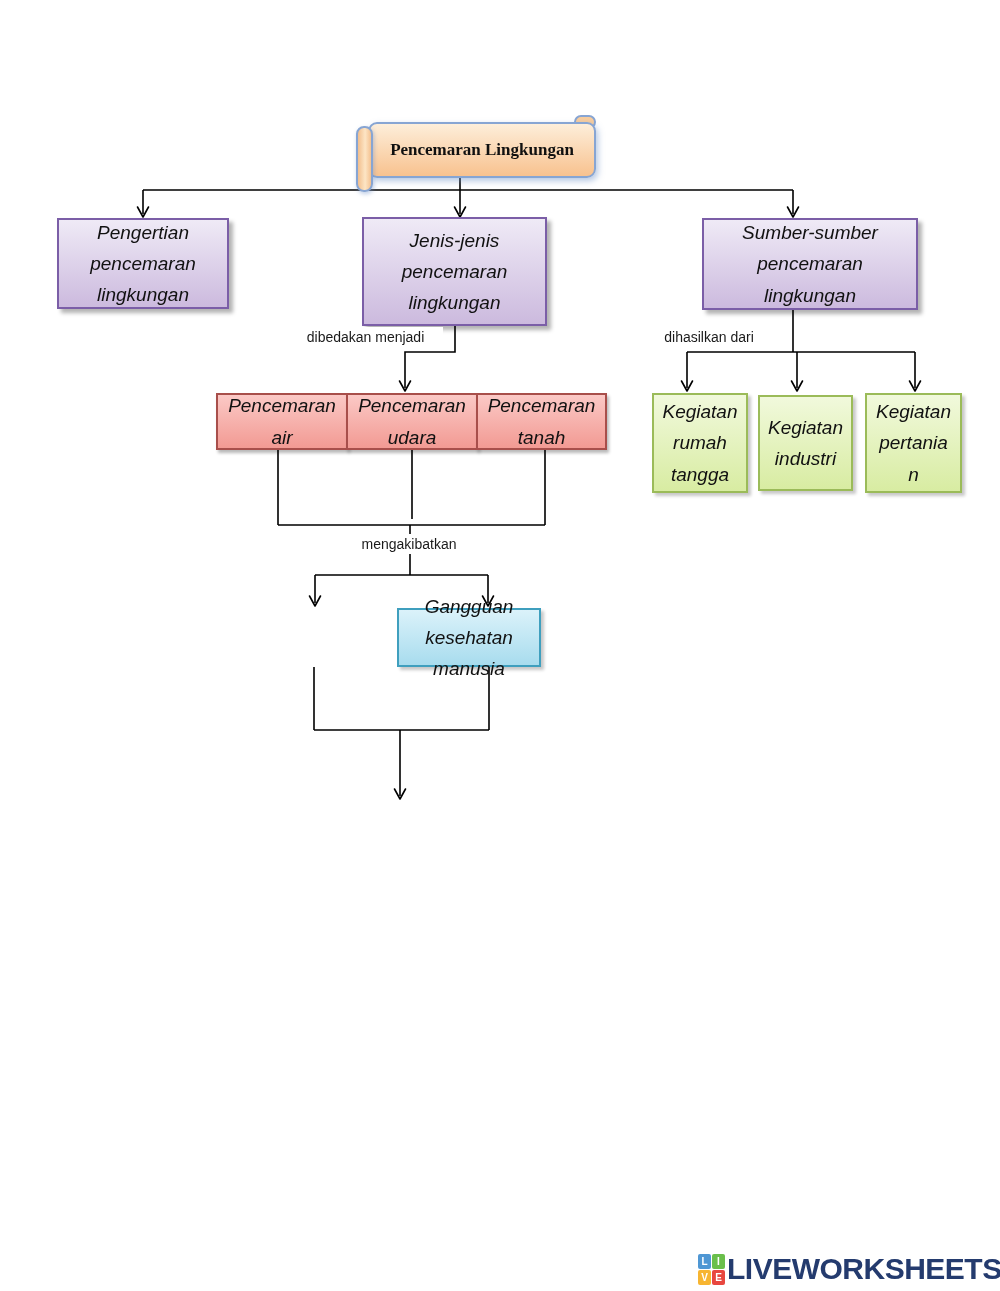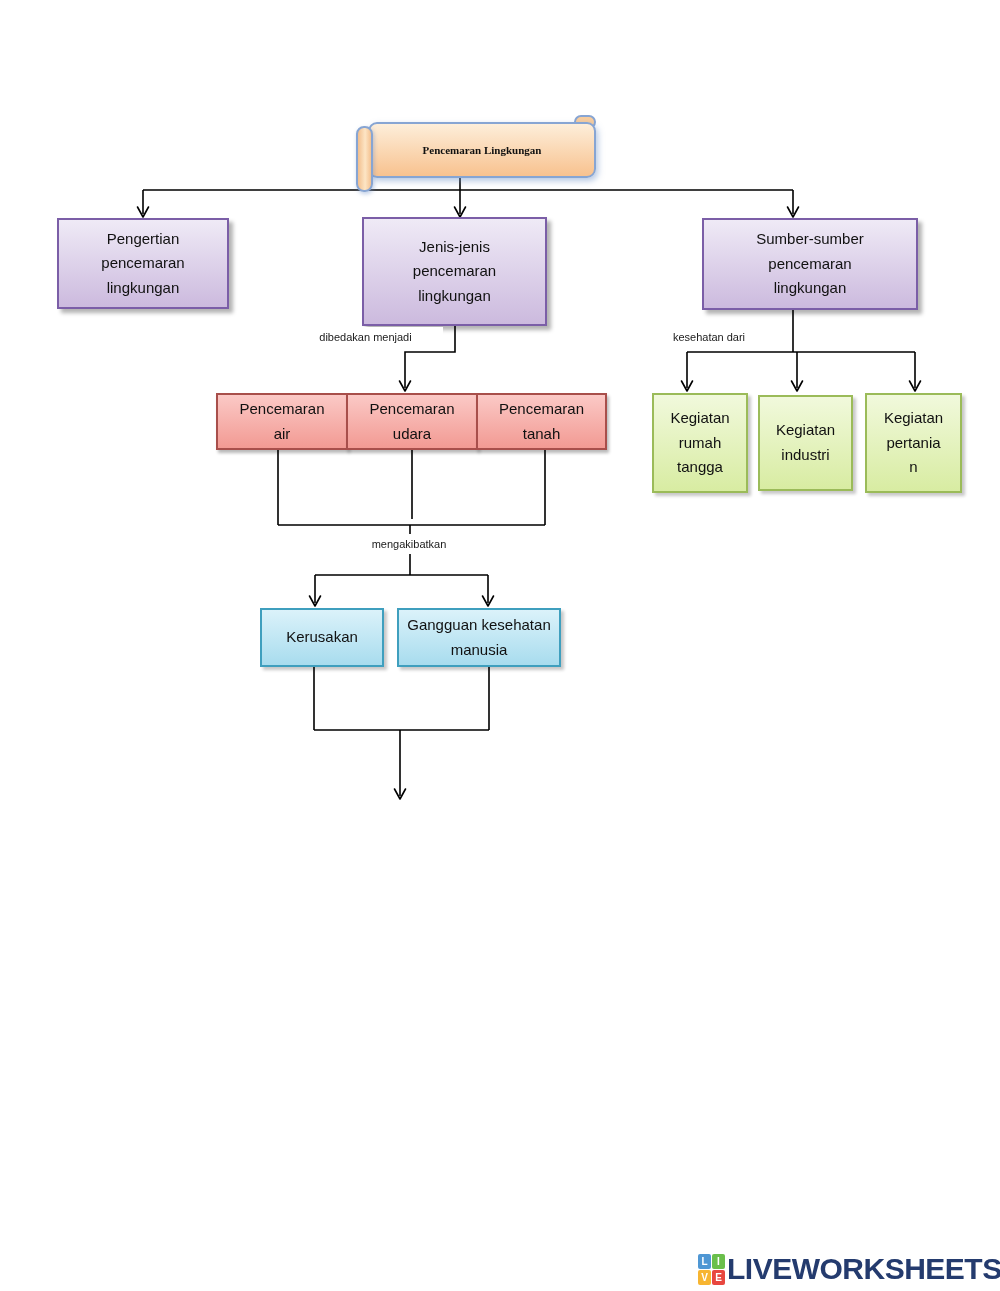--- a/index.html
+++ b/index.html
@@ -19,23 +19,24 @@
     width: 1000px; height: 1291px;
     z-index: 1;
   }
   .node {
     position: absolute;
     z-index: 2;
     display: flex;
     align-items: center;
     justify-content: center;
     text-align: center;
-    font-size: 15px;
+    font-size: 19px;
     line-height: 1.64;
     white-space: pre-line;
+    font-style: italic;
   }
   .node-purple {
     background: linear-gradient(#efeaf6, #ccbade);
     border: 2px solid #7b5ea7;
     box-shadow: 4px 4px 4px rgba(0,0,0,0.30);
   }
   .node-red {
     background: linear-gradient(#fbc9c6, #f29a93);
     border: 2px solid #a84f4b;
     box-shadow: 2px 3px 3px rgba(0,0,0,0.28);
@@ -51,21 +52,21 @@
     box-shadow: 3px 3px 3px rgba(0,0,0,0.22);
   }
   .node-gray {
     background: linear-gradient(#f6f6f6, #c7c7c7);
     border: 2px solid #1a1a1a;
     box-shadow: 3px 4px 4px rgba(0,0,0,0.45);
   }
   .edge-label {
     position: absolute;
     z-index: 3;
-    font-size: 11px;
+    font-size: 14px;
     color: #1a1a1a;
     background: #ffffff;
     text-align: center;
     line-height: 20px;
   }
   
   .scroll-curl-top {
     position: absolute;
     left: 574px; top: 115px;
     width: 22px; height: 14px;
@@ -81,21 +82,21 @@
     background: linear-gradient(#fdeeda, #f8c28f);
     border: 2px solid #87a5d3;
     border-radius: 9px;
     box-shadow: 2px 3px 6px rgba(110,145,200,0.5);
     display: flex;
     align-items: center;
     justify-content: center;
     z-index: 3;
     font-family: "Liberation Serif", serif;
     font-weight: bold;
-    font-size: 11px;
+    font-size: 17px;
     color: #101010;
   }
   .scroll-curl-left {
     position: absolute;
     left: 356px; top: 126px;
     width: 17px; height: 66px;
     background: linear-gradient(90deg, #f2bf8e, #fde5c5 55%, #f4c190);
     border: 2px solid #87a5d3;
     border-radius: 8px;
     box-shadow: 1px 2px 4px rgba(110,145,200,0.45);
@@ -183,21 +184,21 @@
 pencemaran
 lingkungan</span>
   </div>
   <div class="node node-purple" style="left:702px; top:218px; width:216px; height:92px;">
     <span>Sumber-sumber
 pencemaran
 lingkungan</span>
   </div>
 
   <div class="edge-label" style="left:288px; top:327px; width:155px;">dibedakan menjadi</div>
-  <div class="edge-label" style="left:647px; top:327px; width:124px;">kesehatan dari</div>
+  <div class="edge-label" style="left:647px; top:327px; width:124px;">dihasilkan dari</div>
   <div class="edge-label" style="left:349px; top:534px; width:120px;">mengakibatkan</div>
 
   <div class="node node-red" style="left:216px; top:393px; width:132px; height:57px;">
     <span>Pencemaran
 air</span>
   </div>
   <div class="node node-red" style="left:346px; top:393px; width:132px; height:57px;">
     <span>Pencemaran
 udara</span>
   </div>
@@ -214,24 +215,21 @@
   <div class="node node-green" style="left:758px; top:395px; width:95px; height:96px;">
     <span>Kegiatan
 industri</span>
   </div>
   <div class="node node-green" style="left:865px; top:393px; width:97px; height:100px;">
     <span>Kegiatan
 pertania
 n</span>
   </div>
 
-  <div class="node node-blue" style="left:260px; top:608px; width:124px; height:59px;">
-    <span>Kerusakan</span>
-  </div>
-  <div class="node node-blue" style="left:397px; top:608px; width:164px; height:59px;">
+  <div class="node node-blue" style="left:397px; top:608px; width:144px; height:59px;">
     <span>Gangguan kesehatan
 manusia</span>
   </div>
 
 
   <div class="logo-grid">
     <div class="logo-sq" style="background:#4f97d4;">L</div>
     <div class="logo-sq" style="background:#6abf4b;">I</div>
     <div class="logo-sq" style="background:#f7b531;">V</div>
     <div class="logo-sq" style="background:#e8473f;">E</div>

